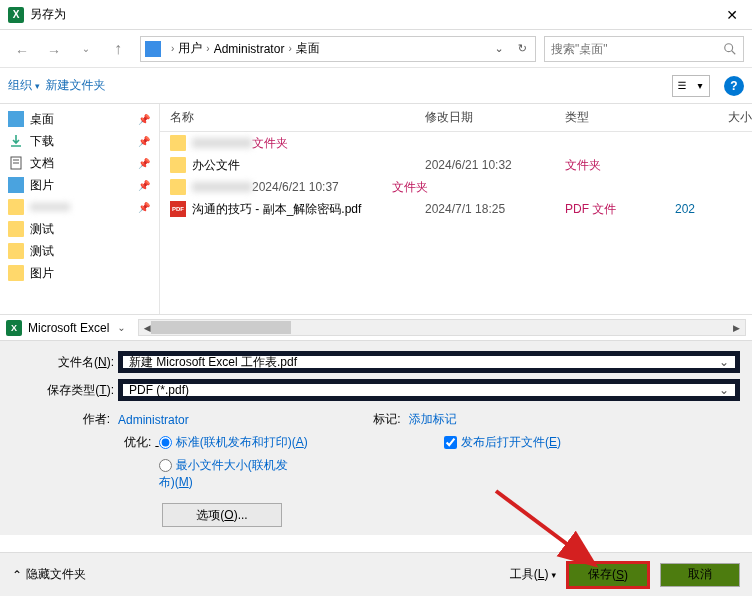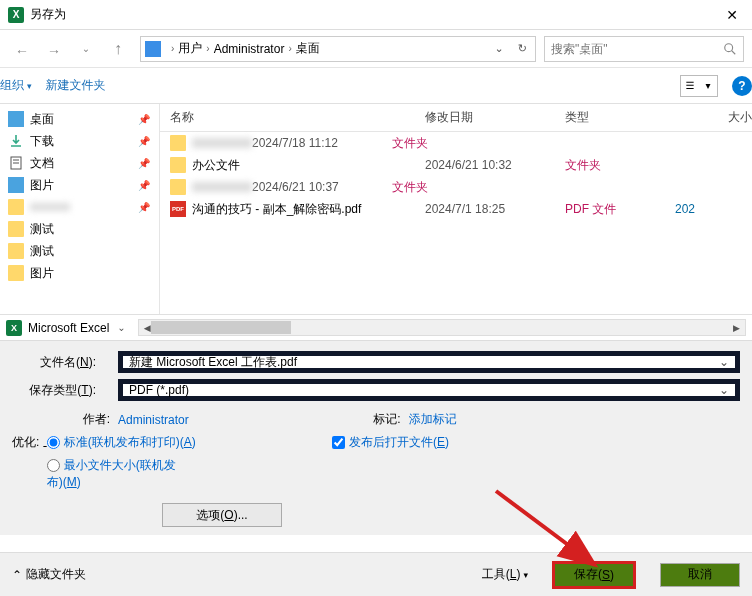--- a/index.html
+++ b/index.html
@@ -15,21 +15,21 @@
 .breadcrumb { flex:1; height:26px; border:1px solid #ccc; display:flex; align-items:center; padding:0 4px; background:#fff; margin:0 4px; }
 .bc-ico { width:16px; height:16px; background:#3a8ee6; margin-right:6px; }
 .bc-sep { color:#666; margin:0 4px; font-size:10px; }
 .bc-item { font-size:12px; color:#000; }
 .bc-drop { margin-left:auto; display:flex; gap:6px; color:#555; }
 .bc-drop span { font-size:11px; padding:0 4px; }
 .search { width:200px; height:26px; border:1px solid #ccc; display:flex; align-items:center; padding:0 6px; background:#fff; }
 .search input { border:none; outline:none; flex:1; font-size:12px; color:#888; }
 .search-ico { width:14px; height:14px; }
 
-.toolbar { height:36px; display:flex; align-items:center; padding:0 0; gap:14px; border-bottom:1px solid #e0e0e0; }
+.toolbar { height:36px; display:flex; align-items:center; padding:0 8px; gap:6px; border-bottom:1px solid #e0e0e0; }
 .tb-item { font-size:12px; color:#1a6fb8; display:flex; align-items:center; gap:3px; }
 .tb-right { margin-left:auto; display:flex; align-items:center; gap:14px; }
 .view-toggle { width:38px; height:22px; border:1px solid #bbb; display:flex; }
 .view-toggle div { flex:1; display:flex; align-items:center; justify-content:center; font-size:10px; }
 .help-ico { width:20px; height:20px; border-radius:50%; background:#0078d4; color:#fff; display:flex; align-items:center; justify-content:center; font-size:12px; font-weight:bold; }
 
 .main { display:flex; height:210px; }
 .sidebar { width:160px; border-right:1px solid #e5e5e5; padding:4px 0; overflow:hidden; }
 .sb-item { display:flex; align-items:center; height:22px; padding:0 8px; gap:6px; font-size:12px; }
 .sb-ico { width:16px; height:16px; flex-shrink:0; }
@@ -61,43 +61,43 @@
 .xls-txt { font-size:12px; }
 .xls-drop { color:#555; font-size:10px; margin-left:2px; }
 .hscroll { flex:1; height:17px; background:#f0f0f0; border:1px solid #ddd; position:relative; margin-left:6px; }
 .hscroll-thumb { position:absolute; left:12px; top:1px; width:140px; height:13px; background:#ccc; }
 .hscroll-arr { position:absolute; top:0; width:17px; height:15px; display:flex; align-items:center; justify-content:center; font-size:9px; color:#555; }
 .hscroll-arr.l { left:0; }
 .hscroll-arr.r { right:0; }
 
 .bottom { background:#f0f0f0; border-top:1px solid #ddd; padding:10px 12px 8px; }
 .field-row { display:flex; align-items:center; margin-bottom:6px; }
-.field-label { width:106px; text-align:right; font-size:12px; padding-right:22px; }
+.field-label { width:106px; text-align:right; font-size:12px; padding-right:4px; }
 .field-input { flex:1; height:22px; border:5px solid #0f172a; background:#fff; padding:0 6px; font-size:12px; display:flex; align-items:center; }
 .field-input.combo::after { content:"⌄"; margin-left:auto; color:#555; }
 
 .meta-row { display:flex; align-items:center; font-size:12px; margin:10px 0 4px; }
 .meta-label { width:106px; text-align:right; padding-right:8px; }
 .meta-val { color:#0066cc; }
 .meta-spacer { width:180px; }
 
 .opt-row { display:flex; font-size:12px; margin:6px 0; }
-.opt-left { width:260px;text-decoration:underline; }
+.opt-left { margin-left:112px; width:260px;text-decoration:underline; }
 .opt-label { display:inline-block; vertical-align:top; margin-right:4px; }
 .radio-opt { display:block; margin-bottom:6px; }
 .radio-opt input { margin-right:4px; vertical-align:middle; }
 .linky { color:#0066cc; }
 .chk-opt { margin-left:60px; }
 .chk-opt input { margin-right:4px; vertical-align:middle; }
 
 .opts-btn { margin-left:150px; width:120px; height:24px; border:1px solid #aaa; background:#e9e9e9; font-size:12px; }
 
 .footer { position:absolute; bottom:0; left:0; right:0; height:44px; border-top:1px solid #ddd; background:#f0f0f0; display:flex; align-items:center; padding:0 12px; }
 .hide-folders { font-size:12px; display:flex; align-items:center; gap:4px; }
-.footer-right { margin-left:auto; display:flex; align-items:center; gap:24px; font-size:12px; }
+.footer-right { margin-left:auto; display:flex; align-items:center; gap:10px; font-size:12px; }
 .tools { display:flex; align-items:center; gap:3px; }
 .btn { width:80px; height:24px; border:1px solid #aaa; background:#4d7c0f; font-size:12px; display:flex; align-items:center; justify-content:center; }
 .btn.save { border:3px solid #d42020; width:84px; height:28px; }
 
 .arrow-annot { position:absolute; left:490px; top:485px; pointer-events:none; }
 u { text-decoration:underline; }
 </style>
 </head>
 <body>
 
@@ -200,21 +200,20 @@
     <div class="fhead">
       <div class="col-name">名称</div>
       <div class="col-date">修改日期</div>
       <div class="col-type">类型</div>
       <div class="col-size">大小</div>
     </div>
     <div id="file-rows">
         <div class="frow">
           <div class="fico folder"></div>
           <div class="fname blur"></div>
-          <div class="fdate">2024/7/18 11:12</div>
           <div class="ftype">文件夹</div>
           <div class="fsize"></div>
         </div>
         <div class="frow">
           <div class="fico folder"></div>
           <div class="fname">办公文件</div>
           <div class="fdate">2024/6/21 10:32</div>
           <div class="ftype">文件夹</div>
           <div class="fsize"></div>
         </div>

